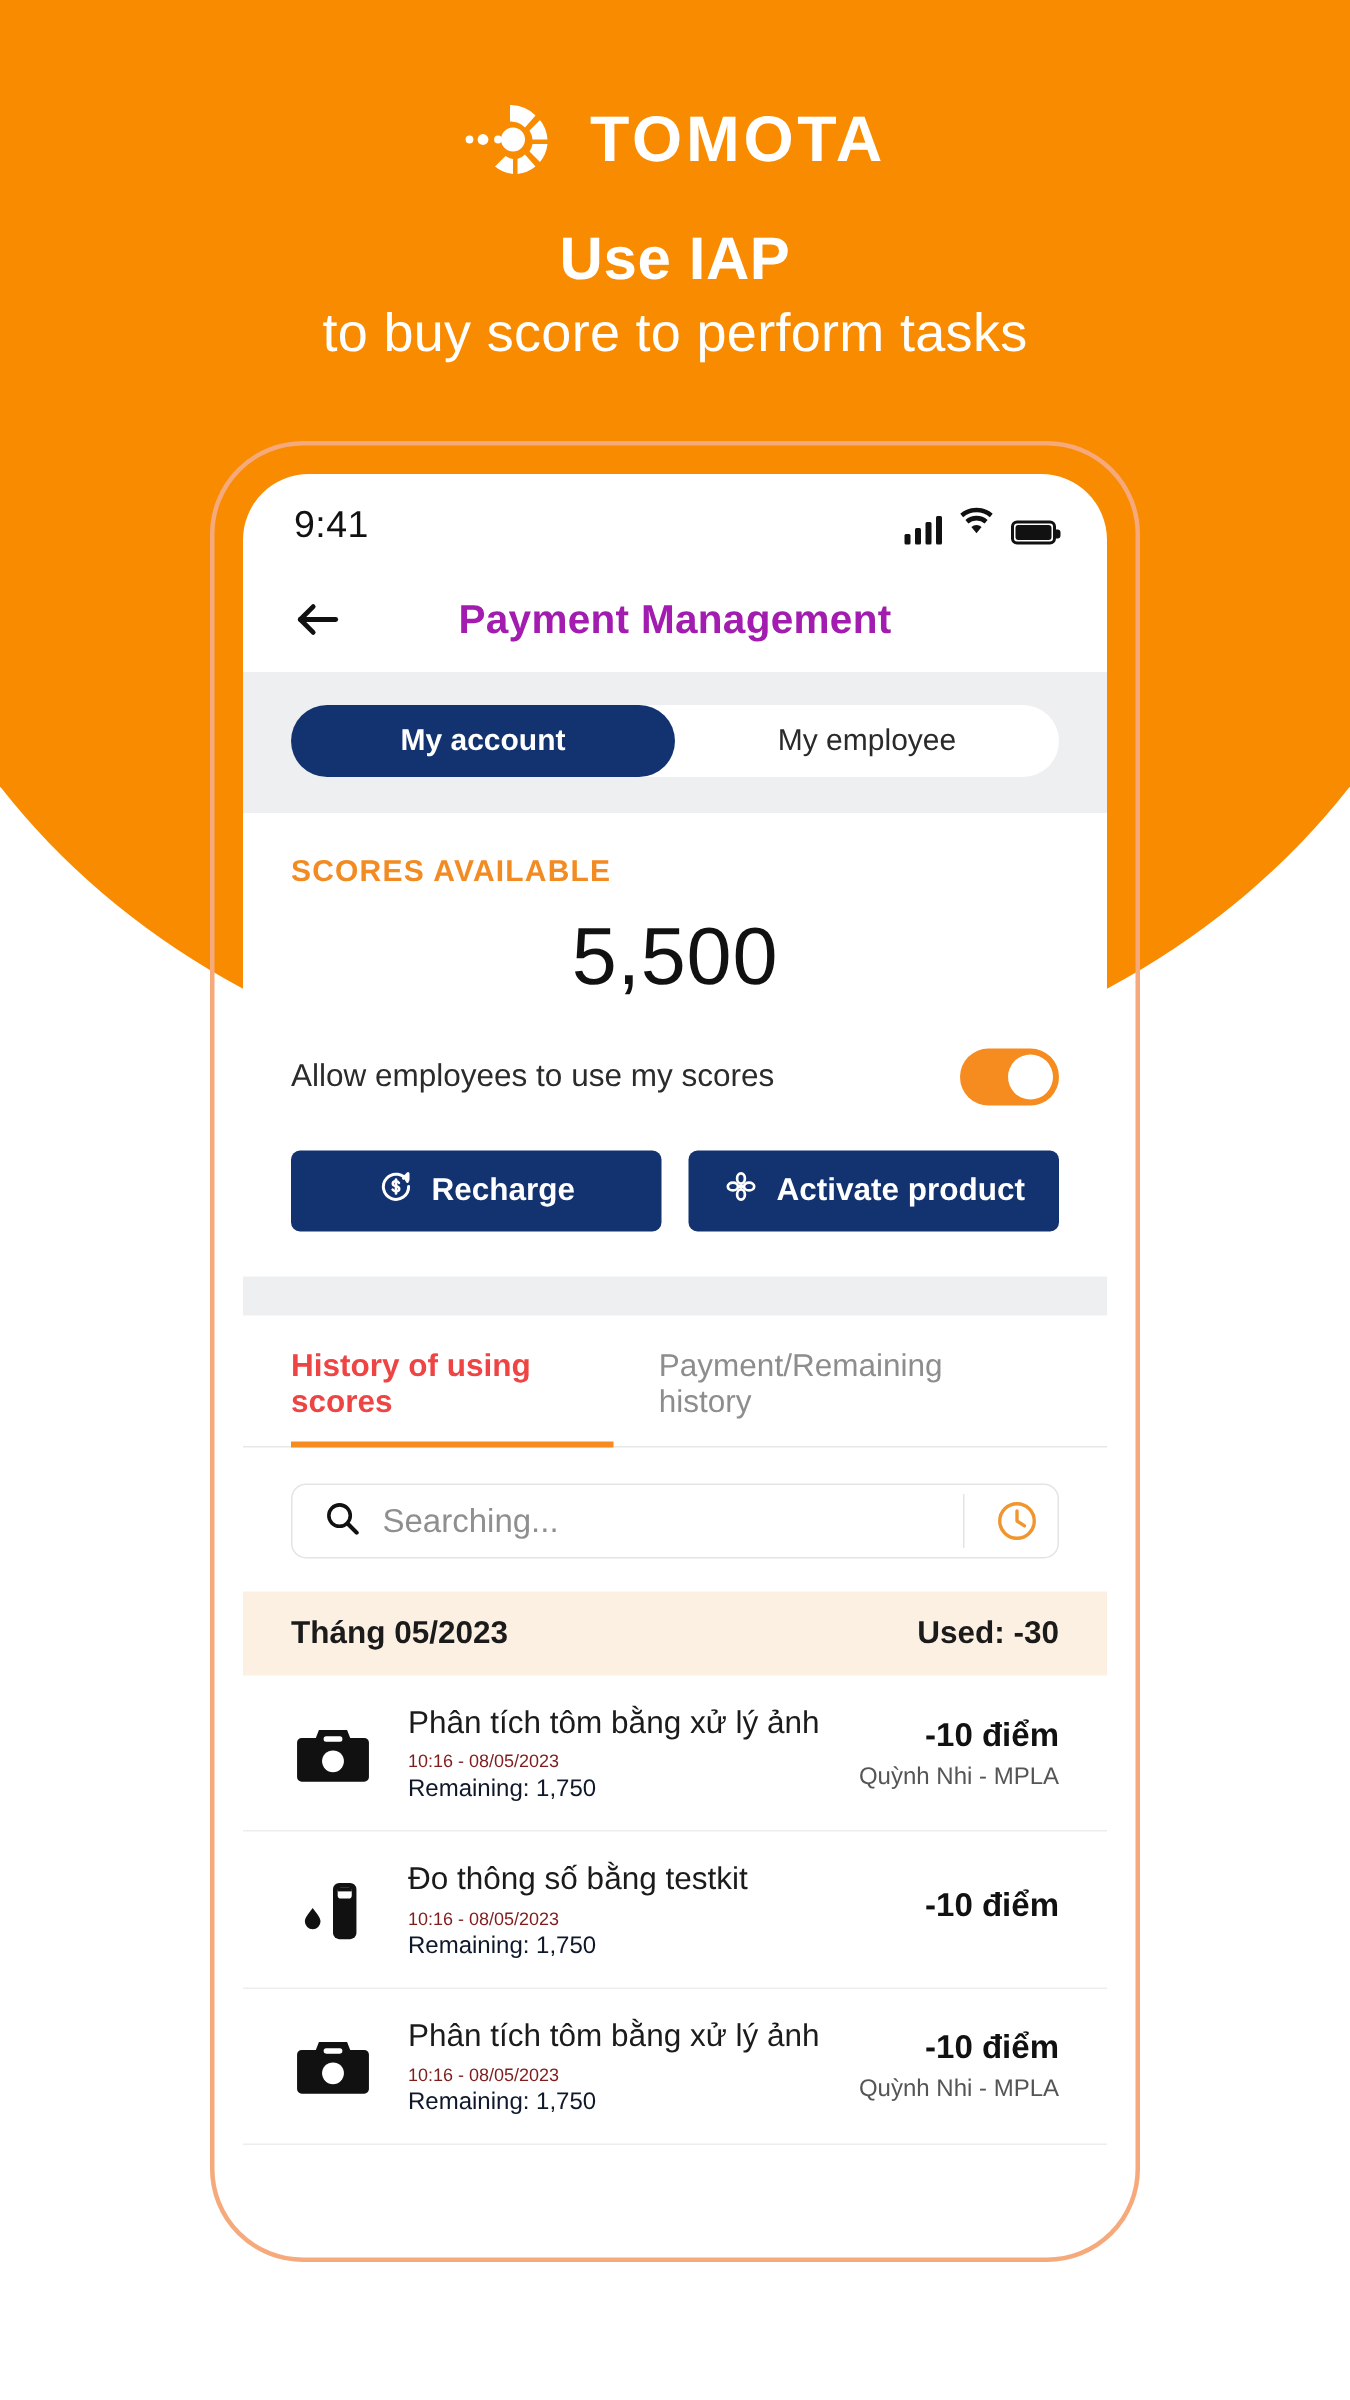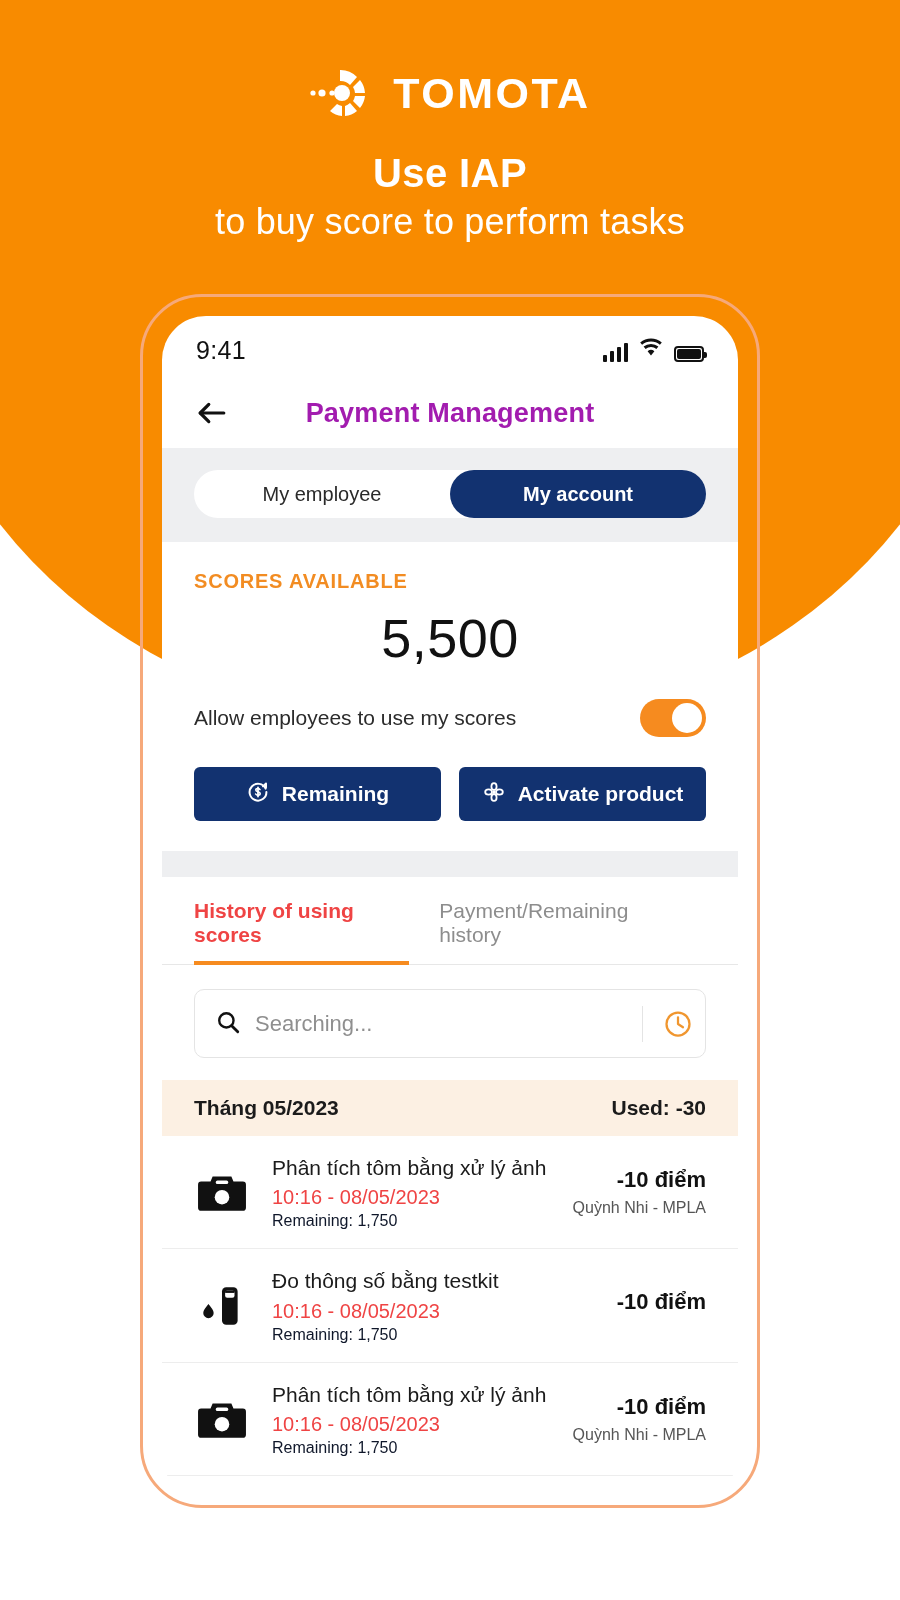--- a/index.html
+++ b/index.html
@@ -135,21 +135,21 @@
   .htabs { display: flex; padding: 0 32px; border-bottom: 1px solid #E7E7E7; }
   .htab {
     padding: 22px 0 14px 0; font-size: 21px; color: #8d8d8d; cursor: pointer;
     margin-right: 30px; border-bottom: 4px solid transparent; margin-bottom: -1px;
   }
   .htab.active { color: #ef4444; font-weight: 700; border-bottom-color: #F68B1F; }
 
   
   .search-wrap { padding: 24px 32px 22px 32px; }
   .search {
-    height: 69px; border: 1px solid #E4E4E4; border-radius: 10px;
+    height: 50px; border: 1px solid #E4E4E4; border-radius: 10px;
     display: flex; align-items: center; padding: 0 6px 0 20px;
     background: #fff;
   }
   .search input {
     flex: 1; border: 0; outline: 0; font-size: 22px; color: #666;
     font-family: "Liberation Sans", sans-serif; padding-left: 14px; background: transparent;
   }
   .search input::placeholder { color: #8f8f8f; }
   .search-div { width: 1px; height: 36px; background: #E4E4E4; margin: 0 14px 0 6px; }
   .clock-btn { width: 42px; height: 42px; display:flex; align-items:center; justify-content:center; cursor:pointer; }
@@ -160,21 +160,21 @@
     align-items: center; justify-content: space-between;
   }
   .month-left { font-size: 21px; font-weight: 700; color: #1b1b1b; }
   .month-right { font-size: 21px; font-weight: 700; color: #1b1b1b; }
 
   
   .tx { display: flex; align-items: center; padding: 18px 32px; border-bottom: 1px solid #EDEDED; gap: 22px; }
   .tx-icon { width: 56px; flex: none; display: flex; align-items: center; justify-content: center; }
   .tx-mid { flex: 1; min-width: 0; }
   .tx-title { font-size: 21px; color: #1b1b1b; line-height: 1.3; }
-  .tx-sub { font-size: 20px; color: #ef4444; margin-top: 5px; }
+  .tx-sub { font-size: 12px; color: #7f1d1d; margin-top: 5px; }
   .tx-sub2 { font-size: 16px; color: #0f172a; margin-top: 3px; }
   .tx-right { text-align: right; flex: none; }
   .tx-amount { font-size: 22px; font-weight: 700; color: #111; }
   .tx-who { font-size: 16px; color: #555; margin-top: 6px; }
 </style>
 </head>
 <body>
 
 <div id="stage">
 
@@ -236,22 +236,22 @@
         <svg viewBox="0 0 28 24" width="30" height="26" aria-hidden="true">
           <path d="M3 12h22" stroke="#111" stroke-width="3" stroke-linecap="round"></path>
           <path d="M11 4L3 12l8 8" fill="none" stroke="#111" stroke-width="3" stroke-linecap="round" stroke-linejoin="round"></path>
         </svg>
       </span>
       <span class="nav-title">Payment Management</span>
     </div>
 
     <div class="seg-band">
       <div class="seg">
+        <div class="seg-item active">My account</div>
         <div class="seg-item">My employee</div>
-        <div class="seg-item active">My account</div>
       </div>
     </div>
 
     <div class="score-block">
       <div class="score-label">SCORES AVAILABLE</div>
       <div class="score-value">5,500</div>
     </div>
 
     <div class="toggle-row">
       <span class="toggle-label">Allow employees to use my scores</span>
@@ -263,21 +263,21 @@
     <div class="actions">
       <div class="btn">
         <span>
           <svg viewBox="0 0 24 24" width="24" height="24" aria-hidden="true">
             <path d="M20 7.5V3.4l-3 3" fill="none" stroke="#fff" stroke-width="2" stroke-linecap="round" stroke-linejoin="round"></path>
             <path d="M19.6 8.6A8.4 8.4 0 1 0 20.4 12" fill="none" stroke="#fff" stroke-width="2" stroke-linecap="round"></path>
             <path d="M12 7.4v9.2" stroke="#fff" stroke-width="1.8" stroke-linecap="round"></path>
             <path d="M14 9.6c-.5-.8-1.3-1.1-2.2-1.1-1.1 0-2 .6-2 1.6s.9 1.3 2.1 1.6c1.3.3 2.3.7 2.3 1.8 0 1.1-1 1.7-2.2 1.7-1 0-1.9-.4-2.3-1.2" fill="none" stroke="#fff" stroke-width="1.6" stroke-linecap="round"></path>
           </svg>
         </span>
-        <span>Remaining</span>
+        <span>Recharge</span>
       </div>
       <div class="btn">
         <span>
           <svg viewBox="0 0 24 24" width="24" height="24" aria-hidden="true">
             <g fill="none" stroke="#fff" stroke-width="1.8">
               <ellipse cx="12" cy="6.6" rx="2.6" ry="3.4"></ellipse>
               <ellipse cx="12" cy="17.4" rx="2.6" ry="3.4"></ellipse>
               <ellipse cx="6.6" cy="12" rx="3.4" ry="2.6"></ellipse>
               <ellipse cx="17.4" cy="12" rx="3.4" ry="2.6"></ellipse>
             </g>

